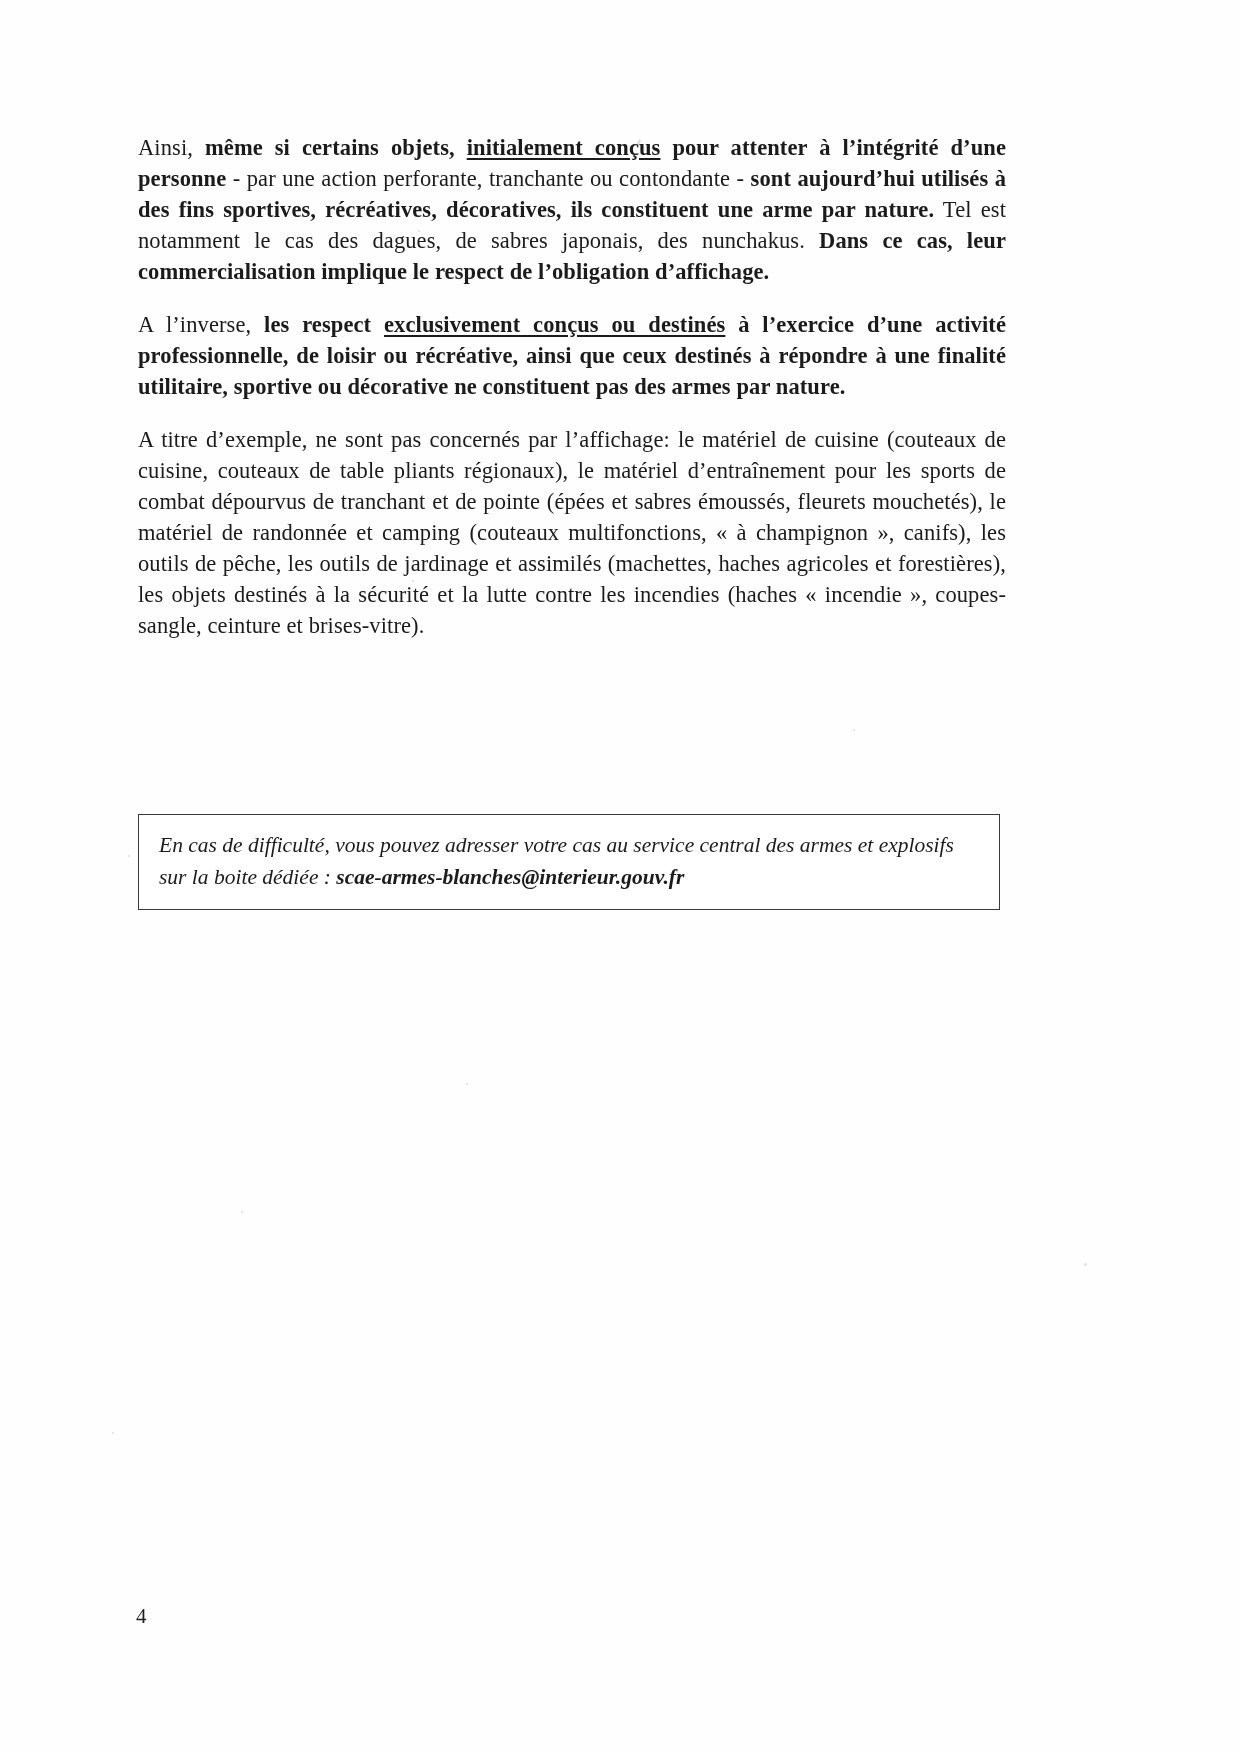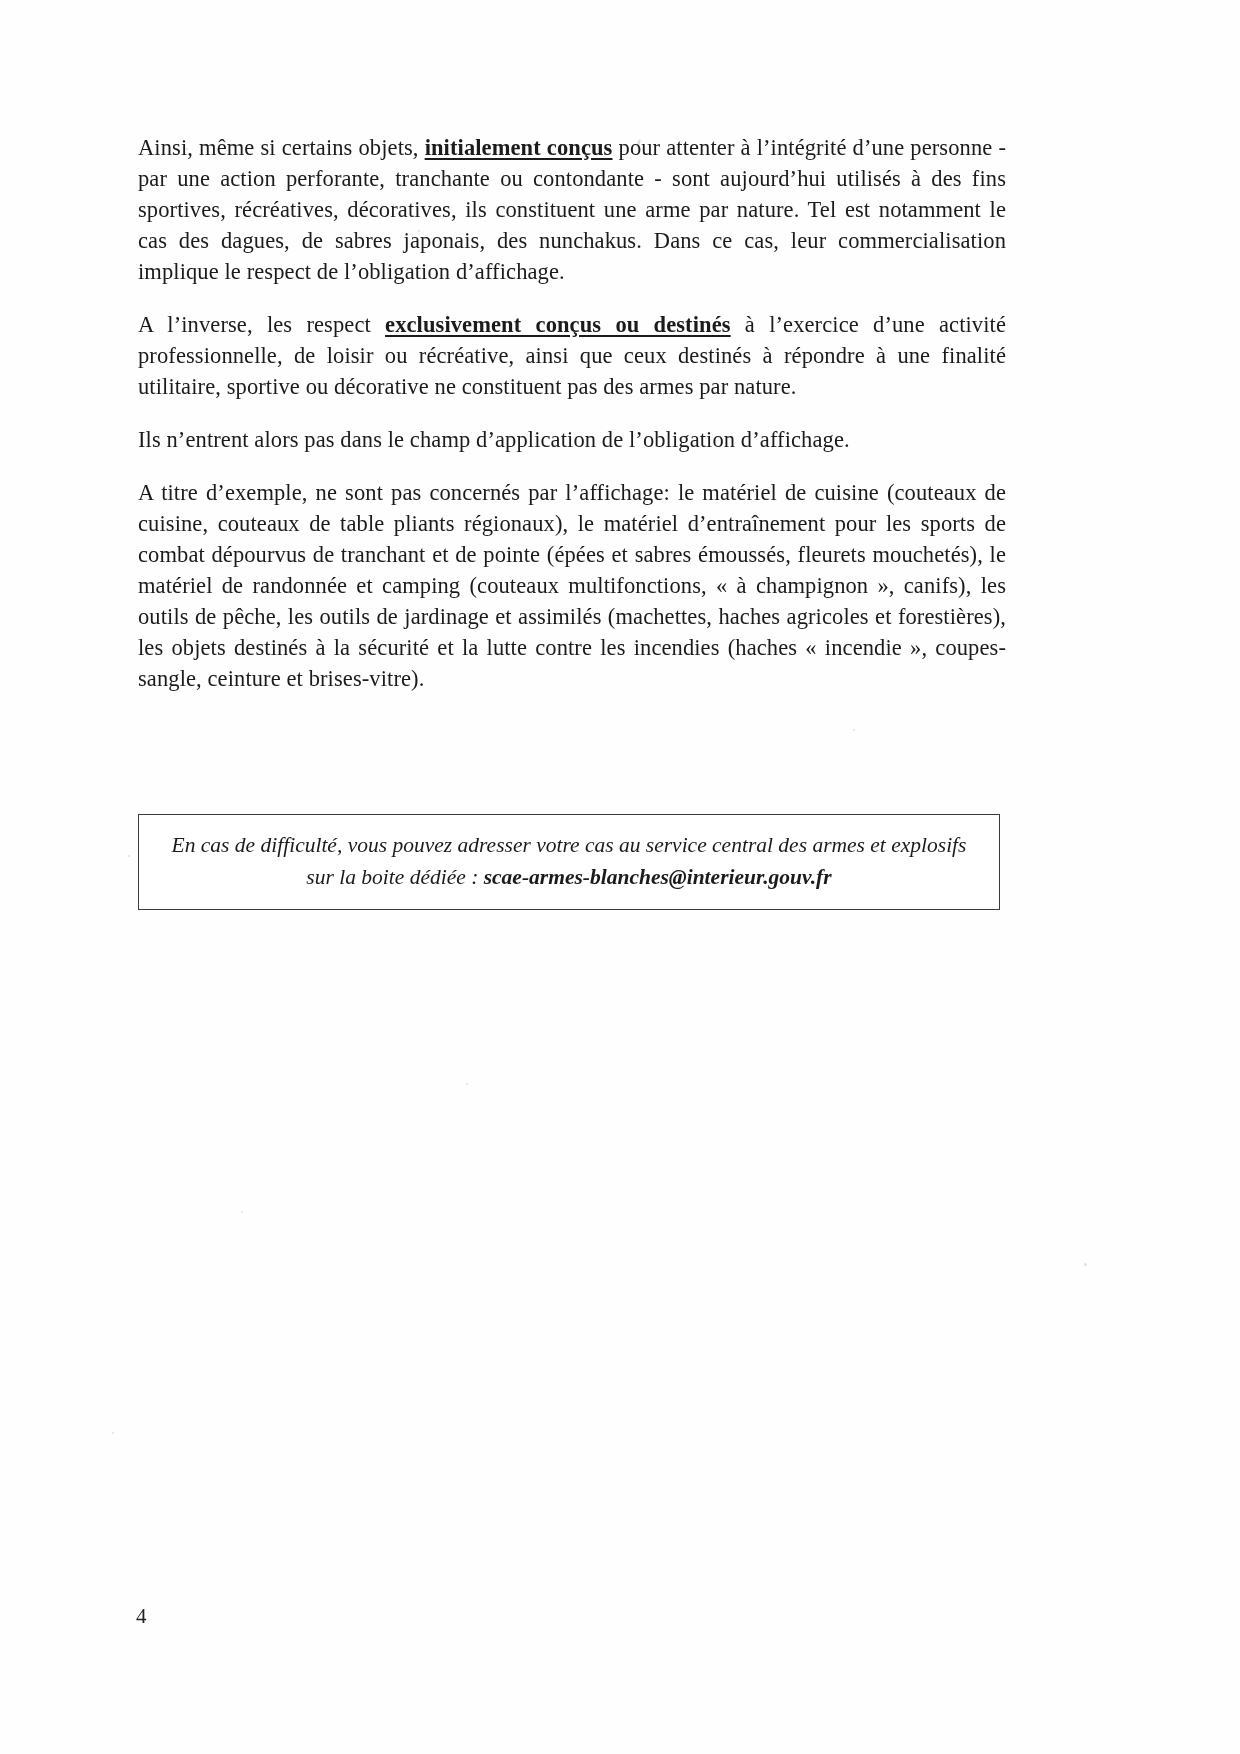--- a/index.html
+++ b/index.html
@@ -35,21 +35,21 @@
   p.para {
     margin: 0 0 22px 0;
     font-size: 22.5px;
     line-height: 31px;
     text-align: justify;
     text-justify: inter-word;
     letter-spacing: 0.1px;
   }
 
   .b {
-    font-weight: normal;
+    font-weight: bold;
   }
   .u {
     font-weight: bold;
     text-decoration: underline;
     text-underline-offset: 3px;
     margin-top: 36px;
   }
 
   
   .callout {
@@ -60,21 +60,21 @@
     box-sizing: border-box;
     border: 1.4px solid #3a3a3a;
     padding: 14px 20px 16px 20px;
     background: #ffffff;
   }
   .callout p {
     margin: 0;
     font-size: 21.5px;
     line-height: 32px;
     font-style: italic;
-    text-align: center;
+    text-align: left;
   }
   .callout .email {
     font-style: italic;
     font-weight: bold;
   }
 
   .page-number {
     position: absolute;
     left: 136px;
     top: 1604px;
@@ -108,21 +108,20 @@
   <div class="speck" style="left:262px;top:529px;width:2px;height:2px;"></div>
   <div class="speck" style="left:412px;top:580px;width:2px;height:2px;"></div>
   <div class="speck" style="left:853px;top:729px;width:2px;height:2px;"></div>
 
   <div class="content">
 
     <p class="para"><span>Ainsi, </span><span class="b">même si certains objets, </span><span class="u">initialement conçus</span><span class="b"> pour attenter à l’intégrité d’une personne</span><span> - par une action perforante, tranchante ou contondante - </span><span class="b">sont aujourd’hui utilisés à des fins sportives, récréatives, décoratives, ils constituent une arme par nature.</span><span> Tel est notamment le cas des dagues, de sabres japonais, des nunchakus. </span><span class="b">Dans ce cas, leur commercialisation implique le respect de l’obligation d’affichage.</span></p>
 
     <p class="para"><span>A l’inverse, </span><span class="b">les respect </span><span class="u">exclusivement conçus ou destinés</span><span class="b"> à l’exercice d’une activité professionnelle, de loisir ou récréative, ainsi que ceux destinés à répondre à une finalité utilitaire, sportive ou décorative ne constituent pas des armes par nature.</span></p>
 
-    <p class="para"><span class="b">Ils n’entrent alors pas dans le champ d’application de l’obligation d’affichage.</span></p>
 
     <p class="para"><span>A titre d’exemple, ne sont pas concernés par l’affichage: le matériel de cuisine (couteaux de cuisine, couteaux de table pliants régionaux), le matériel d’entraînement pour les sports de combat dépourvus de tranchant et de pointe (épées et sabres émoussés, fleurets mouchetés), le matériel de randonnée et camping (couteaux multifonctions, « à champignon », canifs), les outils de pêche, les outils de jardinage et assimilés (machettes, haches agricoles et forestières), les objets destinés à la sécurité et la lutte contre les incendies (haches « incendie », coupes-sangle, ceinture et brises-vitre).</span></p>
 
   </div>
 
   <div class="callout">
     <p>
       <span>En cas de difficulté, vous pouvez adresser votre cas au service central des armes et explosifs sur la boite dédiée : </span><span class="email">scae-armes-blanches@interieur.gouv.fr</span>
     </p>
   </div>

